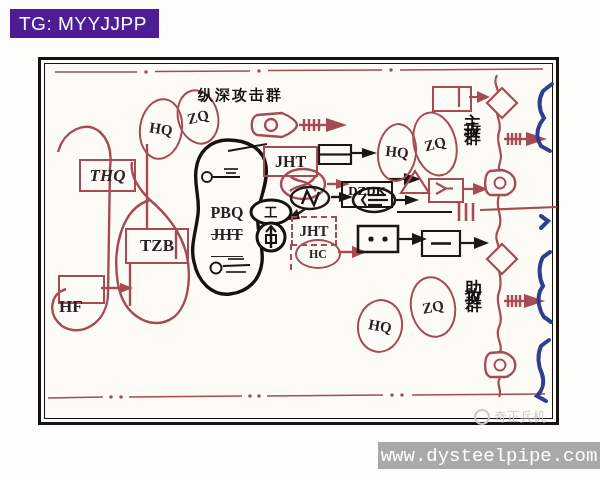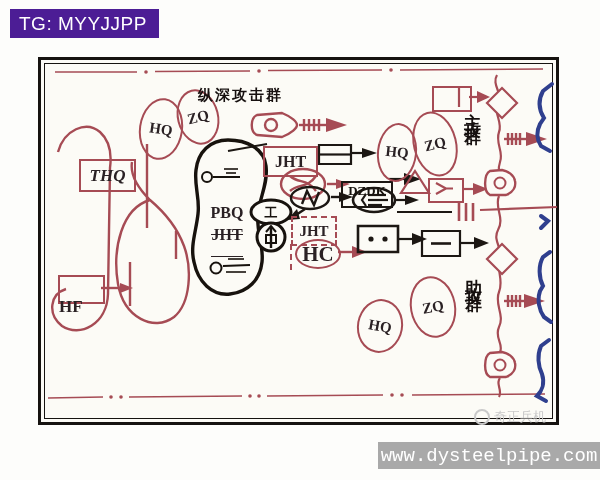--- a/index.html
+++ b/index.html
@@ -250,38 +250,41 @@
     <span class="lbl" style="font-size:15px;">HQ</span>
   </div>
   <div class="oval" style="left:177px;top:89px;width:38px;height:52px;transform:rotate(-14deg);">
     <span class="lbl" style="font-size:15px;">ZQ</span>
   </div>
 
   <div class="redbox" style="left:79px;top:159px;width:53px;height:29px;font-style:italic;">
     <span class="lbl" style="font-size:17px;">THQ</span>
   </div>
 
+  <div class="redbox" style="left:125px;top:228px;width:60px;height:32px;">
+    <span class="lbl" style="font-size:17px;">TZB</span>
+  </div>
 
   <div class="redbox" style="left:58px;top:275px;width:43px;height:25px;"></div>
   <div class="abs lbl" style="left:59px;top:297px;font-size:17px;">HF</div>
 
   <div class="redbox" style="left:263px;top:146px;width:51px;height:27px;">
     <span class="lbl" style="font-size:16px;">JHT</span>
   </div>
 
   <div class="blackbox" style="left:341px;top:167px;width:48px;height:23px;">
     <span class="lbl" style="font-size:13px;color:#17120d;">DZDK</span>
   </div>
 
   <div class="redbox" style="left:291px;top:216px;width:42px;height:26px;border-style:dashed;border-width:2px;">
     <span class="lbl" style="font-size:15px;">JHT</span>
   </div>
 
   <div class="oval" style="left:295px;top:239px;width:42px;height:26px;">
-    <span class="lbl" style="font-size:21px;">HC</span>
+    <span class="lbl" style="font-size:12px;">HC</span>
   </div>
 
   <div class="redbox" style="left:432px;top:86px;width:36px;height:22px;"></div>
 
   <div class="redbox" style="left:428px;top:178px;width:32px;height:21px;"></div>
 
   <div class="oval" style="left:377px;top:123px;width:36px;height:55px;transform:rotate(6deg);">
     <span class="lbl" style="font-size:15px;">HQ</span>
   </div>
   <div class="oval" style="left:413px;top:111px;width:40px;height:62px;transform:rotate(-14deg);">

